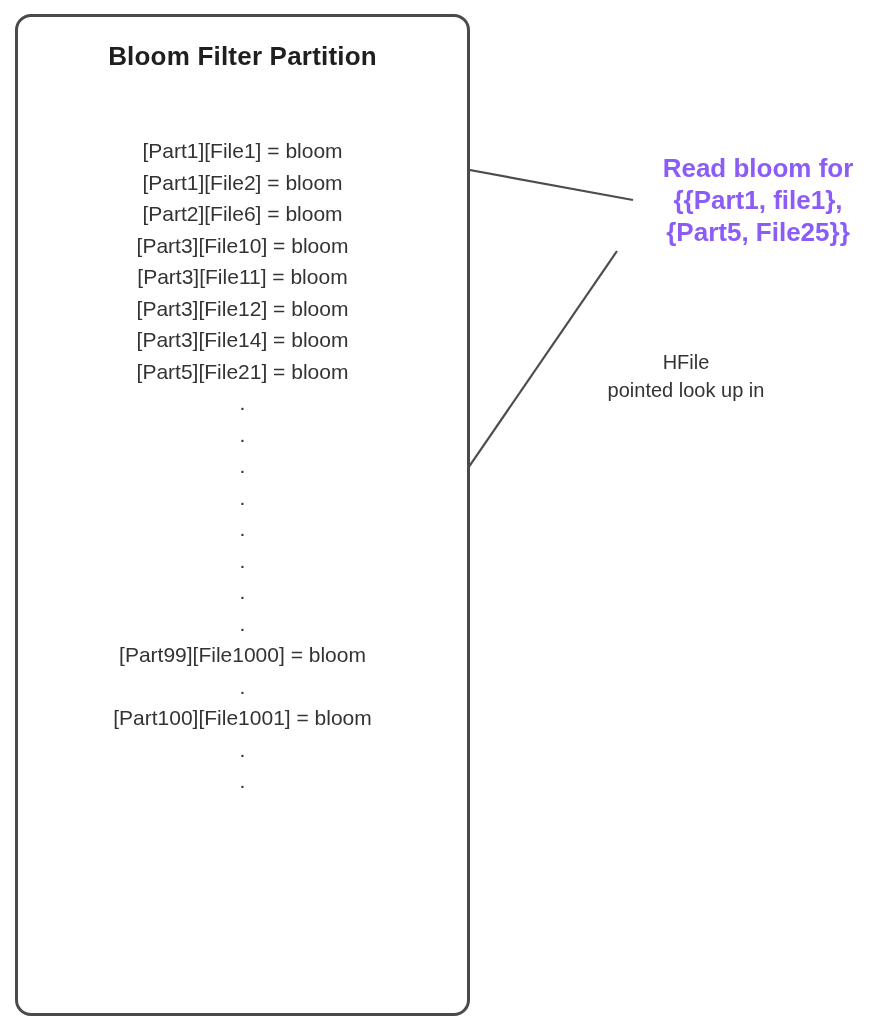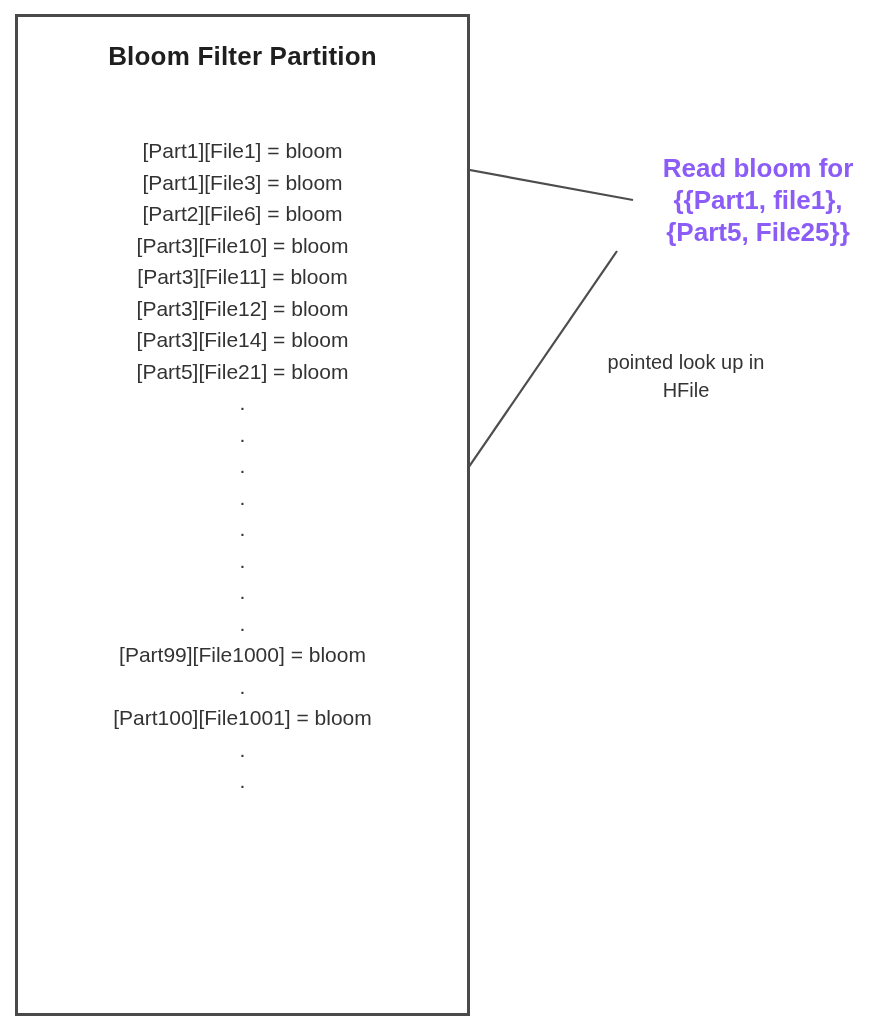--- a/index.html
+++ b/index.html
@@ -22,21 +22,21 @@
     pointer-events: none;
   }
   .partition-box {
     position: absolute;
     left: 15px;
     top: 14px;
     width: 455px;
     height: 1002px;
     box-sizing: border-box;
     border: 3px solid #4a4a4a;
-    border-radius: 0;
+    border-radius: 16px;
     background: #ffffff;
   }
   .box-title {
     position: absolute;
     top: 24px;
     left: 0;
     right: 0;
     text-align: center;
     font-size: 26px;
     font-weight: bold;
@@ -90,21 +90,21 @@
     </defs>
     <line x1="633" y1="200" x2="388" y2="155" stroke="#4d4d4d" stroke-width="2.2" marker-end="url(#arrowhead)"></line>
     <line x1="617" y1="251" x2="394" y2="576" stroke="#4d4d4d" stroke-width="2.2" marker-end="url(#arrowhead)"></line>
   </svg>
 
   <div class="partition-box">
     <div class="box-title">Bloom Filter Partition</div>
 
     <div class="entry-list">
       <div class="entry">[Part1][File1] = bloom</div>
-      <div class="entry">[Part1][File3] = bloom</div>
+      <div class="entry">[Part1][File2] = bloom</div>
       <div class="entry">[Part2][File6] = bloom</div>
       <div class="entry">[Part3][File10] = bloom</div>
       <div class="entry">[Part3][File11] = bloom</div>
       <div class="entry">[Part3][File12] = bloom</div>
       <div class="entry">[Part3][File14] = bloom</div>
       <div class="entry">[Part5][File21] = bloom</div>
 
       <div class="dot-line">.</div>
       <div class="dot-line">.</div>
       <div class="dot-line">.</div>
@@ -125,17 +125,17 @@
     </div>
   </div>
 
   <div class="annotation-bold">
     <div>Read bloom for</div>
     <div>{{Part1, file1},</div>
     <div>{Part5, File25}}</div>
   </div>
 
   <div class="annotation-regular">
+    <div>HFile</div>
     <div>pointed look up in</div>
-    <div>HFile</div>
   </div>
 
 </div>
 
 </body></html>

